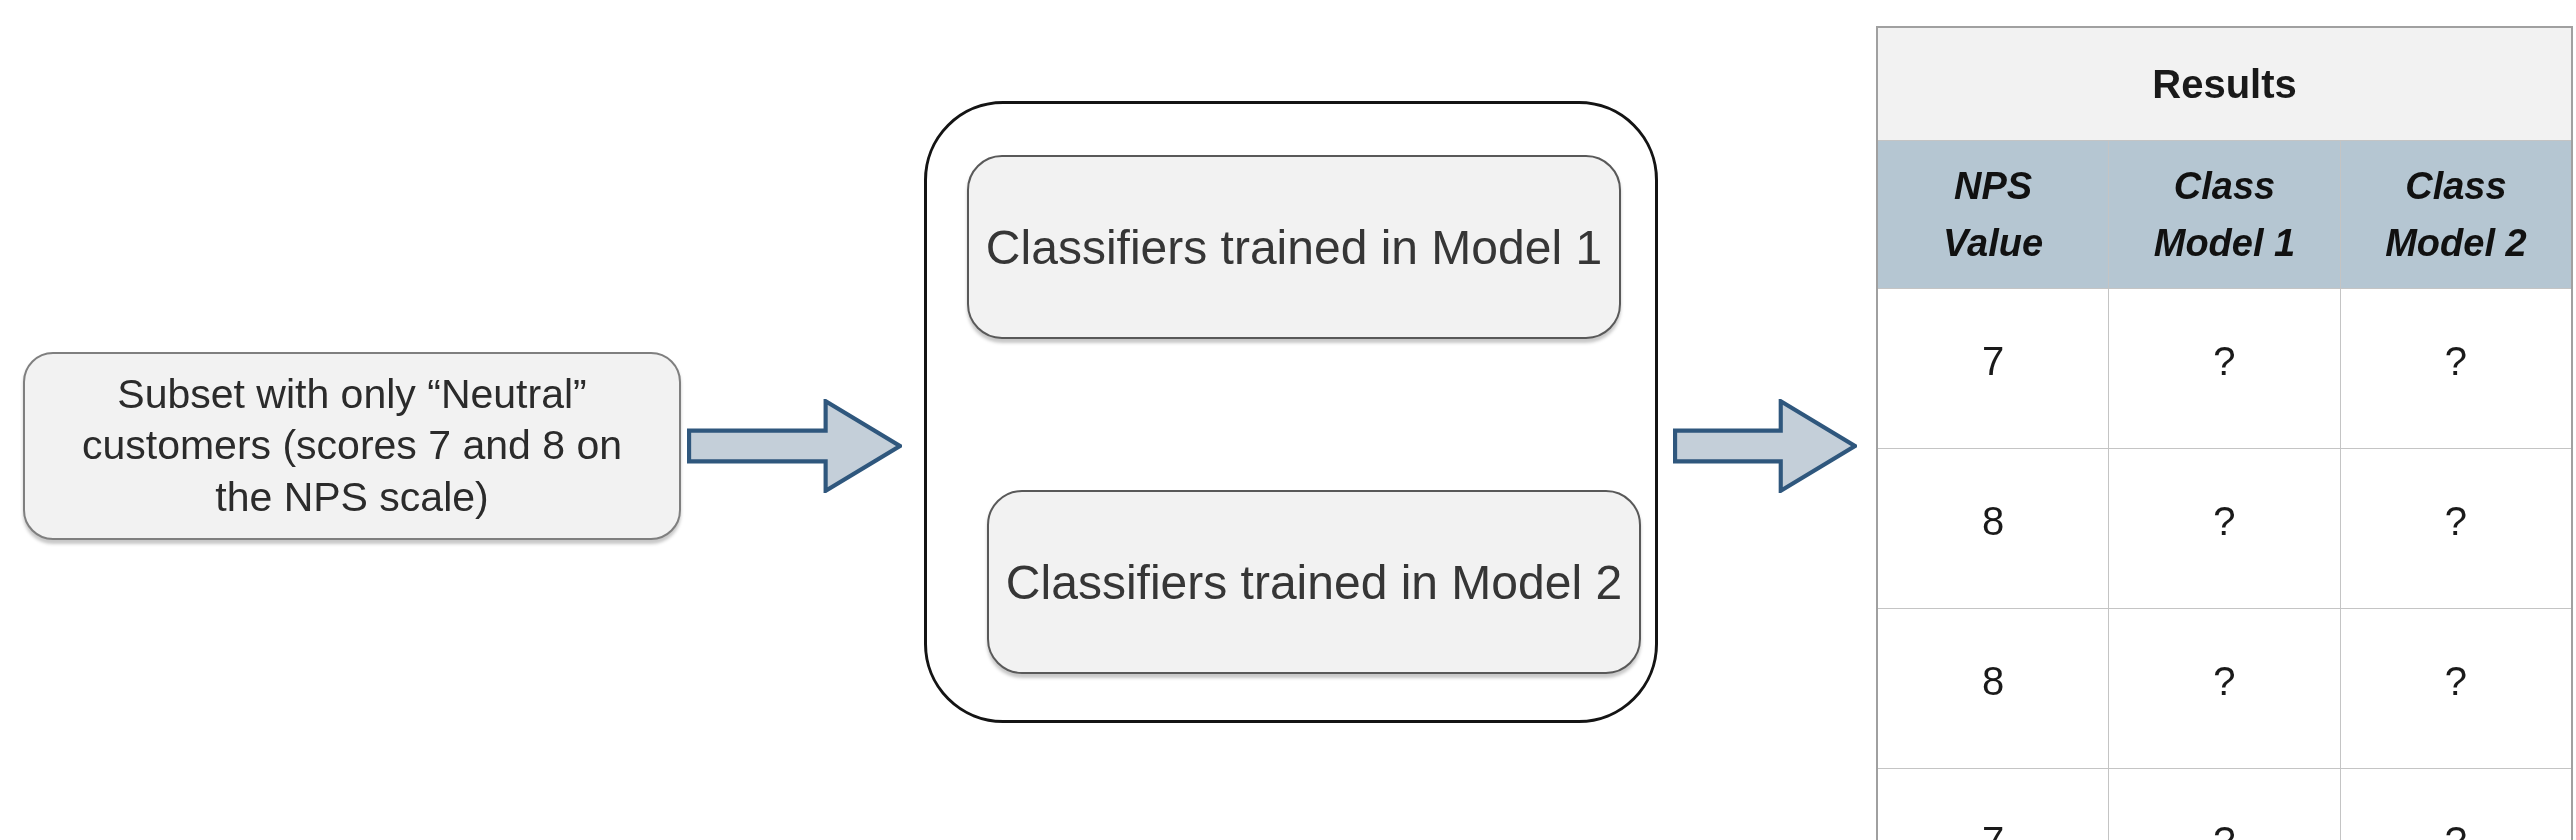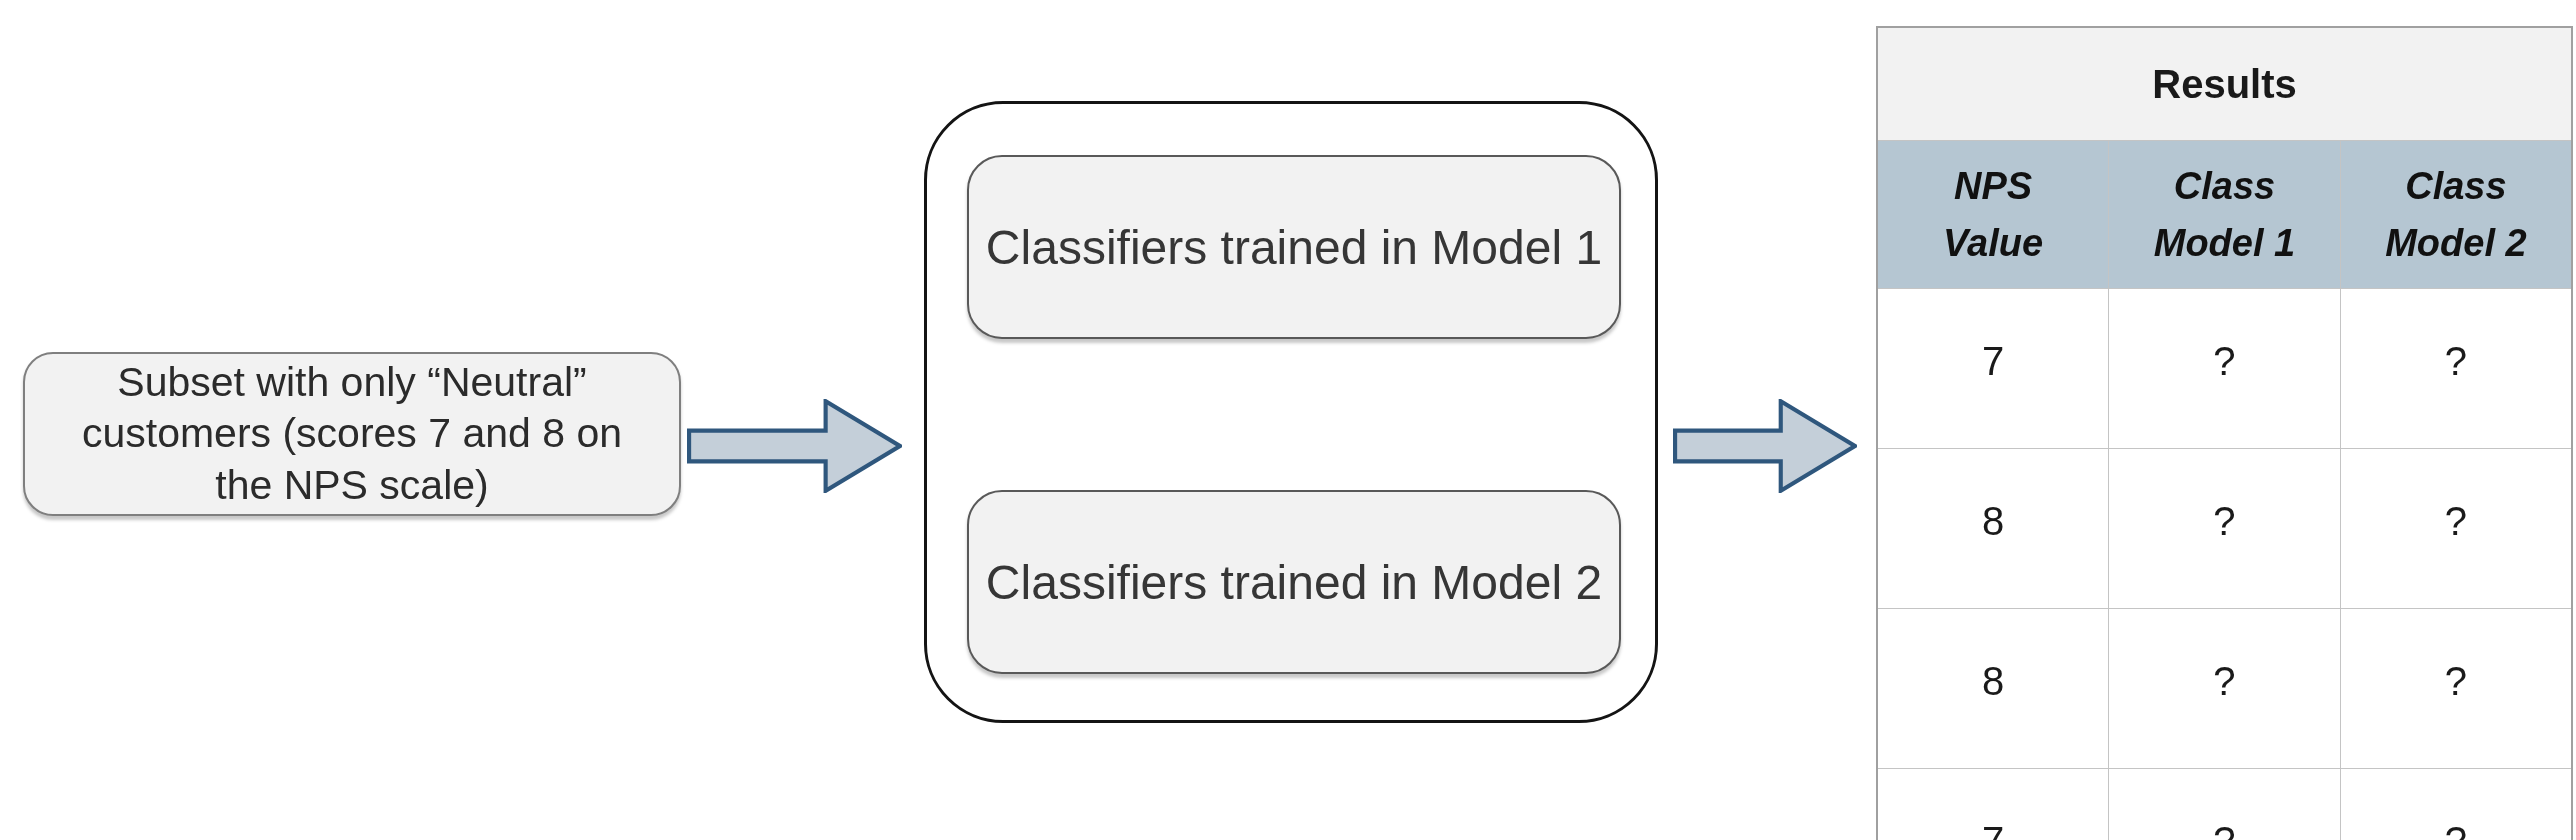--- a/index.html
+++ b/index.html
@@ -8,21 +8,21 @@
     background: #ffffff;
     font-family: "Liberation Sans", sans-serif;
     position: relative;
     overflow: hidden;
   }
   .canvas { position: absolute; inset: 0; }
 
   
   .subset-box {
     position: absolute;
-    left: 23px; top: 352px; width: 658px; height: 164px;
+    left: 23px; top: 352px; width: 658px; height: 188px;
     box-sizing: border-box;
     background: #f2f2f2;
     border: 2.5px solid #7f7f7f;
     border-radius: 30px;
     box-shadow: 0 3.3px 3.3px rgba(0,0,0,0.22);
     display: flex; align-items: center; justify-content: center;
     text-align: center;
   }
   .subset-box .label {
     font-size: 41px; line-height: 1.26; color: #2b2b2b;
@@ -48,21 +48,21 @@
     left: 40px; width: 654px; height: 184px;
     box-sizing: border-box;
     background: #f2f2f2;
     border: 2.5px solid #595959;
     border-radius: 35px;
     box-shadow: 0 3.3px 3.3px rgba(0,0,0,0.22);
     display: flex; align-items: center; justify-content: center;
     text-align: center;
   }
   .inner-box.m1 { top: 51px; }
-  .inner-box.m2 { top: 386px; }
+  .inner-box.m2 { top: 386px; margin-left: 20px; }
   .inner-box .label { font-size: 48px; color: #363636; }
 
   
   .results-wrap {
     position: absolute;
     left: 1876px; top: 26px; width: 697px;
   }
   table.results-table {
     width: 100%;
     border-collapse: collapse;

